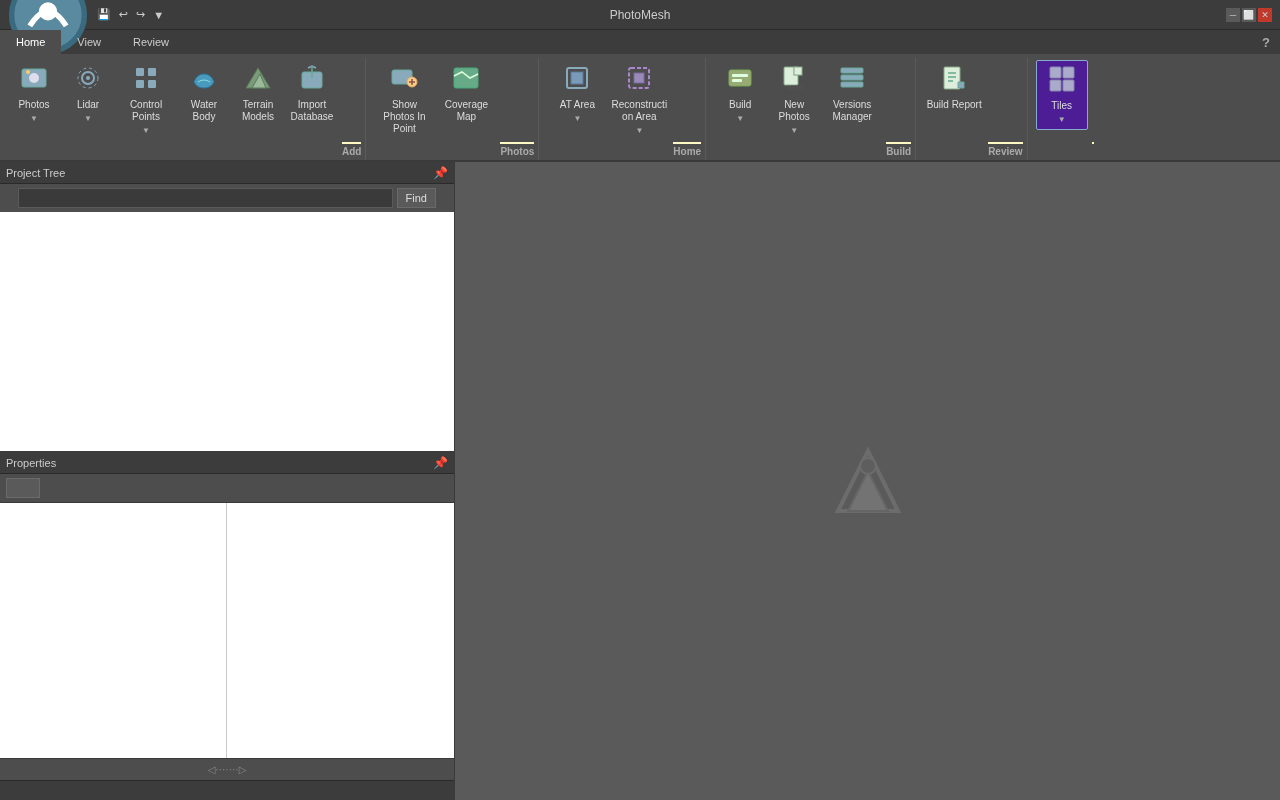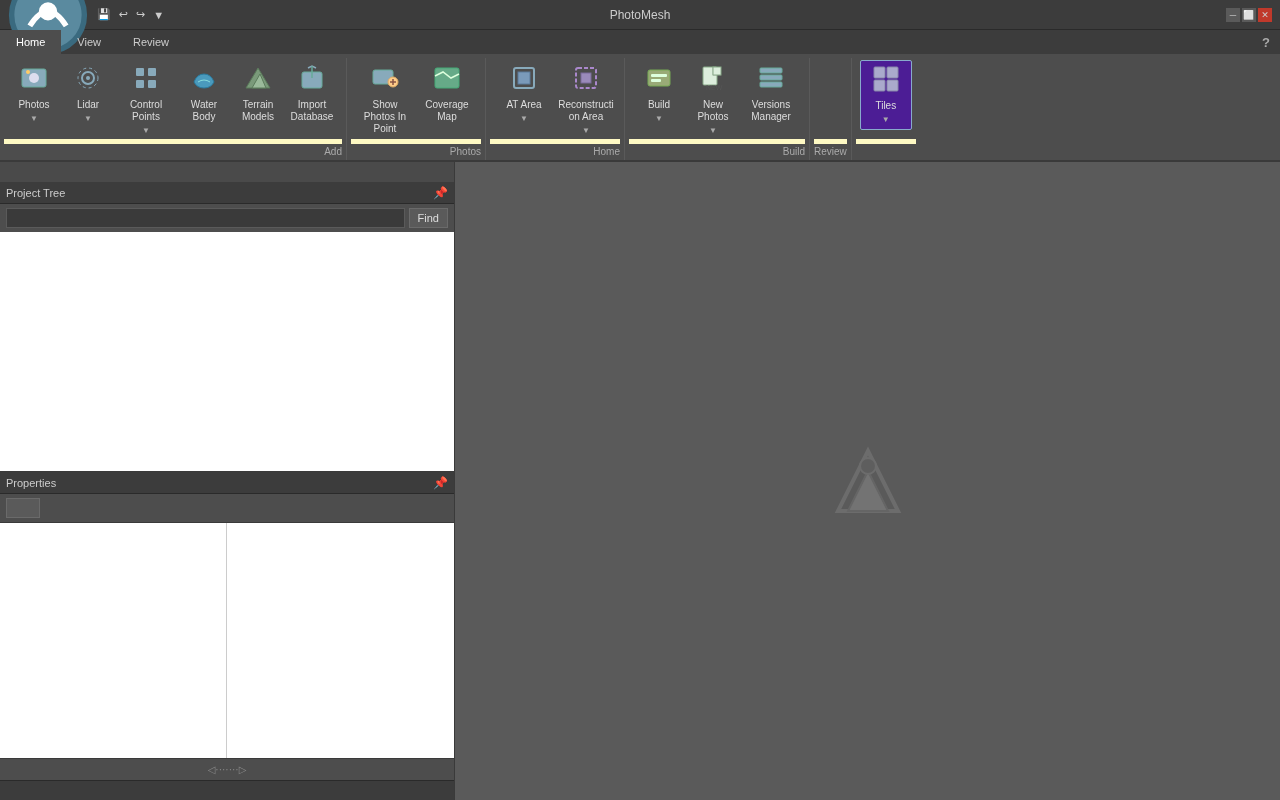--- a/index.html
+++ b/index.html
@@ -99,39 +99,40 @@
       font-weight: bold;
     }
     #ribbon-content {
       display: flex;
       align-items: stretch;
       padding: 4px 0 0 0;
       height: 106px;
     }
     .ribbon-group {
       display: flex;
-      flex-direction: column;
+      flex-direction: row;
       align-items: stretch;
       border-right: 1px solid #5a5a5a;
       padding: 0 4px;
     }
     .ribbon-group-items {
       display: flex;
       flex: 1;
       align-items: flex-start;
       gap: 2px;
       padding: 2px 4px;
     }
     .ribbon-group-label {
       text-align: right;
       font-size: 10px;
       color: #aaa;
       padding: 2px 0 3px 0;
-      border-top: 5px solid #fef9c3;
+      border-top: 2px solid #fef9c3;
       margin-top: auto;
+      font-weight: bold;
     }
     .ribbon-btn {
       display: flex;
       flex-direction: column;
       align-items: center;
       justify-content: flex-start;
       width: 52px;
       min-height: 70px;
       padding: 4px 2px 2px 2px;
       background: none;
@@ -177,42 +178,41 @@
       background: #4a4a4a;
       border-right: 1px solid #3a3a3a;
     }
 
     
     #project-tree {
       flex: 0 0 290px;
       display: flex;
       flex-direction: column;
       border-bottom: 1px solid #3a3a3a;
-      margin-top: 20px;
     }
     .panel-header {
       background: #3c3c3c;
       height: 22px;
       display: flex;
       align-items: center;
       justify-content: space-between;
       padding: 0 6px;
       font-size: 11px;
       color: #ccc;
       border-bottom: 1px solid #2a2a2a;
     }
     .panel-pin {
       font-size: 12px;
       color: #888;
       cursor: pointer;
     }
     #tree-search-bar {
       display: flex;
       align-items: center;
-      padding: 4px 6px;
+      padding: 4px 18px;
       gap: 4px;
       background: #4d4d4d;
     }
     #tree-search-input {
       flex: 1;
       background: #3a3a3a;
       border: 1px solid #5a5a5a;
       color: #ccc;
       height: 20px;
       padding: 0 4px;
@@ -500,20 +500,32 @@
               </svg>
           </span>
           <span class="btn-label">Versions Manager</span>
         </button>
       </div>
       <div class="ribbon-group-label">Build</div>
     </div>
 
     <div class="ribbon-group">
       <div class="ribbon-group-items">
+        <button class="ribbon-btn ribbon-btn-wide">
+          <span class="btn-icon">
+            <svg width="28" height="28" viewBox="0 0 28 28">
+                <rect x="4" y="3" width="16" height="22" rx="1" fill="#ded" stroke="#8a8" stroke-width="1"></rect>
+                <line x1="8" y1="9" x2="16" y2="9" stroke="#6a8" stroke-width="1.5"></line>
+                <line x1="8" y1="13" x2="16" y2="13" stroke="#6a8" stroke-width="1.5"></line>
+                <line x1="8" y1="17" x2="13" y2="17" stroke="#6a8" stroke-width="1.5"></line>
+                <path d="M18 18 L24 18 L24 24 L18 24Z" fill="#8ab" stroke="#6a9" stroke-width="1"></path>
+              </svg>
+          </span>
+          <span class="btn-label">Build Report</span>
+        </button>
       </div>
       <div class="ribbon-group-label">Review</div>
     </div>
 
     <div class="ribbon-group" style="border-right:none;">
       <div class="ribbon-group-items">
         <button class="ribbon-btn ribbon-btn-active" style="border:1px solid #88aacc; background:#4c1d95; min-height:70px;">
           <span class="btn-icon">
             <svg width="28" height="28" viewBox="0 0 28 28">
                 <rect x="2" y="2" width="11" height="11" rx="1" fill="#aac" stroke="#88a" stroke-width="1"></rect>

